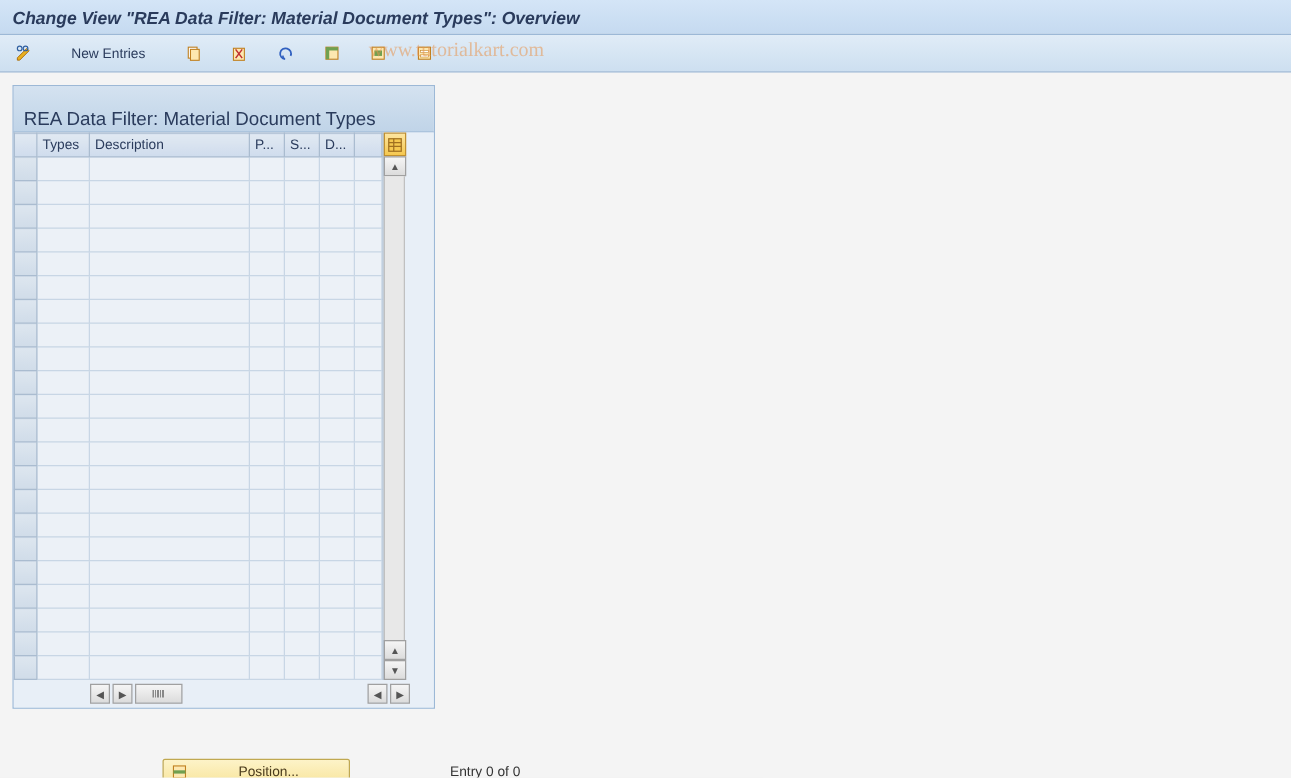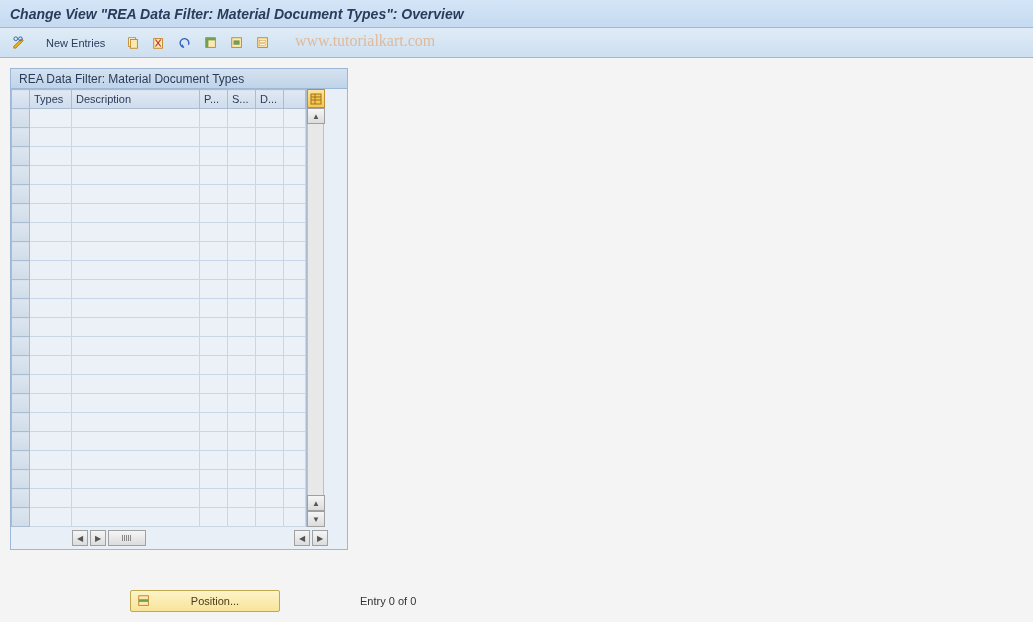--- a/index.html
+++ b/index.html
@@ -24,21 +24,21 @@
       display: flex;
       align-items: center;
     }
     .toolbar {
       background: linear-gradient(to bottom, #e0ecf7, #cddff0);
       border-bottom: 1px solid #9cb8d6;
       padding: 4px 8px;
       height: 30px;
       display: flex;
       align-items: center;
-      gap: 4px;
+      gap: 15px;
       position: relative;
     }
     .toolbar-btn {
       display: inline-flex;
       align-items: center;
       justify-content: center;
       height: 20px;
       min-width: 20px;
       padding: 0 3px;
       cursor: pointer;
@@ -74,22 +74,22 @@
       flex-direction: column;
     }
     .panel {
       width: 338px;
       background: #e8eff7;
       border: 1px solid #9cb8d6;
     }
     .panel-title {
       background: linear-gradient(to bottom, #d4e2f0, #c0d4e8);
       border-bottom: 1px solid #9cb8d6;
-      padding: 3px 8px;
-      font-size: 12px;
+      padding: 18px 8px;
+      font-size: 15px;
       color: #2a3b5c;
       height: 20px;
     }
     .table-wrap {
       display: flex;
       background: #e8eff7;
     }
     .table-grid {
       border-collapse: collapse;
       table-layout: fixed;

